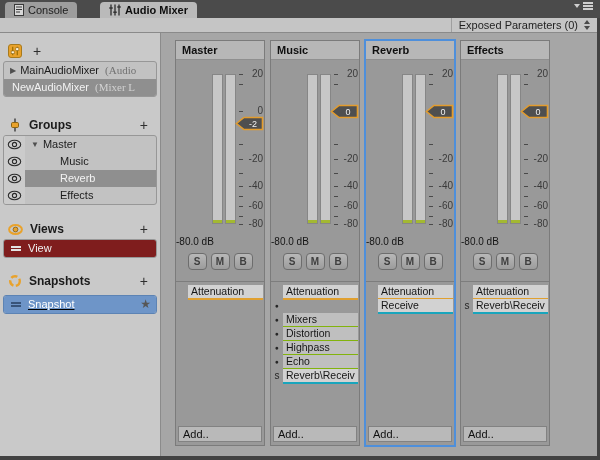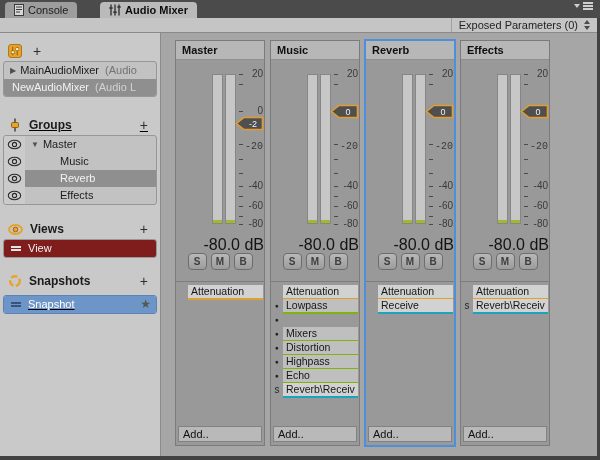--- a/index.html
+++ b/index.html
@@ -28,44 +28,44 @@
   .content{position:absolute;top:33px;left:0;right:3px;bottom:4px;}
   .sidebar{position:absolute;left:0;top:0;bottom:0;width:161px;background:#c9c9c9;border-right:1px solid #8b8b8b;}
   .main{position:absolute;left:161px;top:0;right:0;bottom:0;background:#a6a6a6;}
   
   .sec-header{position:absolute;left:8px;right:8px;height:16px;display:flex;align-items:center;gap:7px;}
   .sec-title{font-size:12px;font-weight:bold;color:#1b1b1b;flex:1;}
   .sec-add{font-size:14px;color:#2e2e2e;padding:0 4px;cursor:pointer;line-height:14px;}
   .listbox{position:absolute;left:3px;width:154px;border:1px solid #979797;border-radius:3px;overflow:hidden;background:#c2c2c2;}
   .lrow{height:17px;line-height:17px;font-size:11px;color:#1c1c1c;white-space:nowrap;overflow:hidden;position:relative;display:flex;align-items:center;}
   .lrow .fold{font-size:8px;color:#4f4f4f;margin:0 4px 0 6px;}
-  .suffix{color:#727272;margin-left:6px;}
+  .suffix{color:#727272;margin-left:6px;font-family:Liberation Serif, serif;}
   .row-sel-gray{background:#8f8f8f;color:#f2f2f2;}
   .row-sel-gray .suffix{color:#d2d2d2;}
   .eyecell{width:21px;height:17px;background:#cbcbcb;display:flex;align-items:center;justify-content:center;flex:none;cursor:pointer;}
   .grow-content{flex:1;height:17px;line-height:17px;display:flex;align-items:center;}
   .grip{width:10px;height:1.5px;background:#e3e3e3;box-shadow:0 3px 0 #e3e3e3;margin:-3px 7px 0 7px;flex:none;}
   .views-row{background:#7f1d1d;color:#efefef;}
   .snap-row{background:#6e95c8;color:#ffffff;}
   .snap-row .grip{background:#38547a;box-shadow:0 3px 0 #38547a;}
   .star{position:absolute;right:5px;top:0;font-size:12px;color:#565656;line-height:17px;cursor:pointer;}
   
   .strip{position:absolute;top:7px;width:90px;height:406px;background:#999999;border:1px solid #7b7b7b;}
   .strip.selected{border-color:#4e8fdb;box-shadow:0 0 0 1px #4e8fdb;}
   .strip-header{position:absolute;top:0;left:0;right:0;height:19px;background:#b7b7b7;border-bottom:1px solid #8f8f8f;font-size:11px;font-weight:bold;line-height:19px;padding-left:6px;color:#0f0f0f;cursor:pointer;}
   .meterbar{position:absolute;top:33px;width:11px;height:150px;background:#c7c7c7;border:1px solid #868686;}
   .meterbar .tip{position:absolute;left:0;right:0;bottom:0;height:3px;background:#a3b832;}
   .bar1{left:36px;} .bar2{left:49px;}
   .tickset{position:absolute;left:63px;top:33px;width:4px;height:1px;background:#4a4a4a;
     box-shadow:0 10px 0 #4a4a4a,0 37px 0 #4a4a4a,0 70px 0 #4a4a4a,0 85px 0 #4a4a4a,0 99px 0 #4a4a4a,0 112px 0 #4a4a4a,0 122px 0 #4a4a4a,0 132px 0 #4a4a4a,0 142px 0 #4a4a4a,0 150px 0 #4a4a4a;}
   .ticklabel{position:absolute;left:60px;width:27px;text-align:right;font-size:10px;color:#3a3a3a;height:12px;line-height:12px;}
-  .tl0{top:27px;} .tl1{top:64px;} .tl2{top:100px;font-family:Liberation Mono, monospace;} .tl3{top:139px;} .tl4{top:159px;} .tl5{top:177px;}
+  .tl0{top:27px;} .tl1{top:64px;} .tl2{top:112px;} .tl3{top:139px;} .tl4{top:159px;} .tl5{top:177px;}
   .fader{position:absolute;left:59px;width:29px;height:15px;z-index:3;cursor:pointer;}
   .fader-0{top:63px;} .fader-m{top:75px;}
-  .db{position:absolute;top:195px;left:0;right:0;text-align:right;font-size:16px;color:#141414;}
+  .db{position:absolute;top:195px;left:0;right:0;text-align:left;font-size:10px;color:#141414;}
   .smb{position:absolute;top:212px;left:0;right:0;display:flex;justify-content:center;gap:4px;}
   .smb .sbtn{width:19px;height:17px;border-radius:4px;border:1px solid #6d6d6d;background:linear-gradient(#b8b8b8,#9c9c9c);font-size:10px;font-weight:bold;color:#3e3e3e;display:flex;align-items:center;justify-content:center;cursor:pointer;}
   .fx-sep{position:absolute;top:240px;left:0;right:0;border-top:1px solid #7d7d7d;}
   .fxlist{position:absolute;top:244px;left:0;right:1px;}
   .fx-row{display:flex;height:14px;}
   .fx-prefix{width:12px;flex:none;font-size:10px;color:#262626;text-align:center;line-height:13px;cursor:pointer;}
   .fx-row[data-glyph="●"] .fx-prefix{font-size:6.5px;}
   .fx-slot{flex:1;cursor:pointer;}
   .fx-label{display:block;height:13px;line-height:13px;background:#d2d2d2;font-size:10.5px;color:#161616;padding-left:3px;white-space:nowrap;overflow:hidden;}
   .fx-row[data-glyph="●"] .fx-label{background:#bfbfbf;}
@@ -132,25 +132,25 @@
       <span class="sec-add">+</span>
     </div>
     <div class="listbox" style="top:28px;">
       <div class="lrow">
         <span class="fold">▶</span>
         <span>MainAudioMixer</span>
         <span class="suffix">(Audio</span>
       </div>
       <div class="lrow row-sel-gray" style="padding-left:8px;">
         <span>NewAudioMixer</span>
-        <span class="suffix">(Audio L</span>
-      </div>
-    </div>
-
-    <div class="sec-header" style="top:84px;text-decoration:underline;">
+        <span class="suffix">(Mixer L</span>
+      </div>
+    </div>
+
+    <div class="sec-header" style="top:84px;">
       <svg width="14" height="14" viewBox="0 0 14 14">
           <line x1="7" y1="0.5" x2="7" y2="13.5" stroke="#4c4c4c" stroke-width="1.6"></line>
           <rect x="3.5" y="4.5" width="7" height="5" rx="1.2" fill="#E9A22B" stroke="#8a6414"></rect>
         </svg>
       <span class="sec-title">Groups</span>
       <span class="sec-add">+</span>
     </div>
     <div class="listbox" style="top:102px;">
       <div class="lrow">
         <span class="eyecell">
@@ -298,27 +298,20 @@
       <div class="fxlist">
         <div class="fx-row" data-color="orange">
           <span class="fx-prefix"></span>
           <div class="fx-slot">
               <span class="fx-label">Attenuation</span>
               <div class="fx-bar"></div>
             </div>
         </div>
         <div class="fx-row" data-glyph="●" data-color="green">
           <span class="fx-prefix">●</span>
-          <div class="fx-slot">
-              <span class="fx-label">Lowpass</span>
-              <div class="fx-bar"></div>
-            </div>
-        </div>
-        <div class="fx-row" data-glyph="●" data-color="green">
-          <span class="fx-prefix">●</span>
         </div>
         <div class="fx-row" data-glyph="●" data-color="green">
           <span class="fx-prefix">●</span>
           <div class="fx-slot">
               <span class="fx-label">Mixers</span>
               <div class="fx-bar"></div>
             </div>
         </div>
         <div class="fx-row" data-glyph="●" data-color="green">
           <span class="fx-prefix">●</span>

